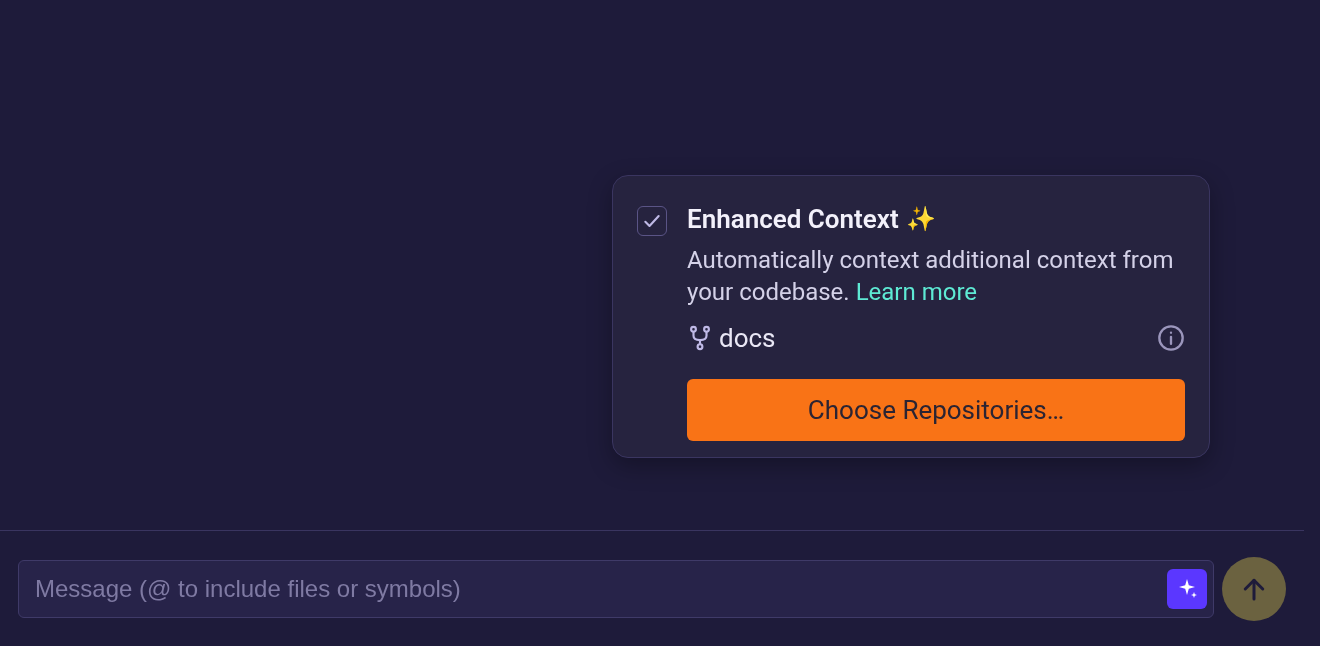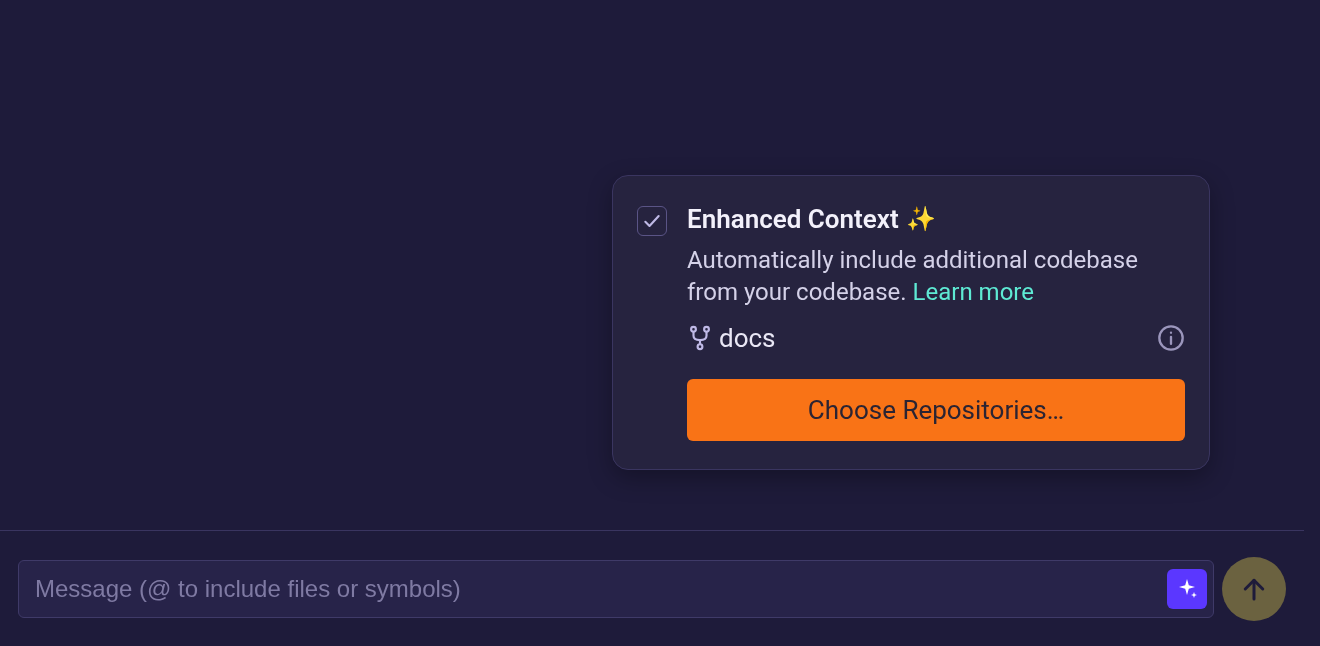--- a/index.html
+++ b/index.html
@@ -71,21 +71,21 @@
   .send-btn svg { width: 30px; height: 30px; }
 
   .popover {
     position: absolute;
     left: 612px;
     top: 175px;
     width: 598px;
     background: #26233f;
     border: 1px solid #3a3560;
     border-radius: 16px;
-    padding: 28px 24px 28px 24px;
+    padding: 28px 24px 16px 24px;
     box-shadow: 0 8px 24px rgba(0,0,0,0.3);
   }
 
   .row1 {
     display: flex;
     align-items: flex-start;
     gap: 20px;
   }
 
   .checkbox {
@@ -182,21 +182,21 @@
       <svg viewBox="0 0 24 24" fill="none" stroke="#bfb9e6" stroke-width="2.5" stroke-linecap="round" stroke-linejoin="round">
         <polyline points="4 13 9 18 20 6"></polyline>
       </svg>
     </div>
     <div class="text-block">
       <div class="title">
         <span>Enhanced Context</span>
         <span class="emoji">✨</span>
       </div>
       <div class="desc">
-        <span>Automatically include additional codebase from your codebase.</span>
+        <span>Automatically context additional context from your codebase.</span>
         <span> </span>
         <span class="link">Learn more</span>
       </div>
     </div>
   </div>
 
 
   <div class="repo-row">
     <div class="repo-left">
       <svg viewBox="0 0 24 24" fill="none" stroke="#bfb9e6" stroke-width="2" stroke-linecap="round" stroke-linejoin="round">

